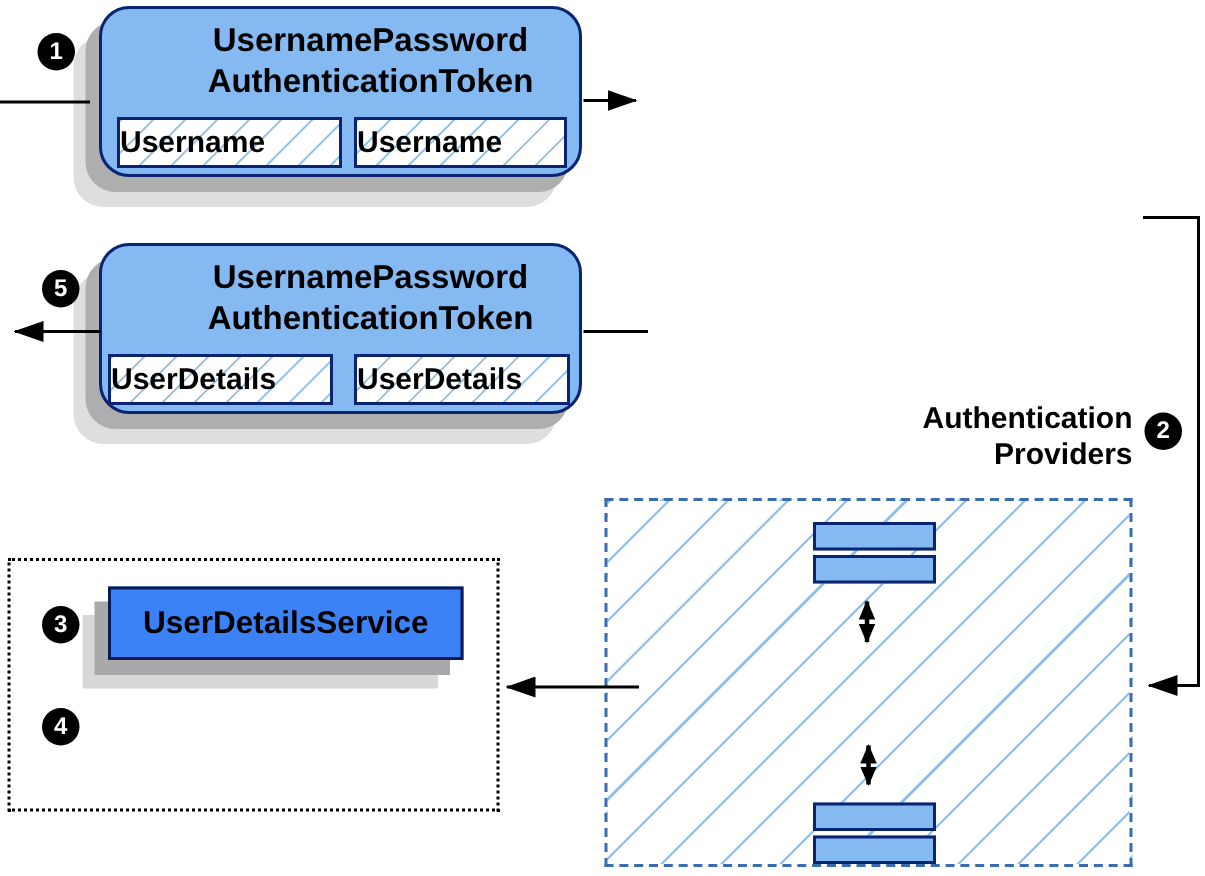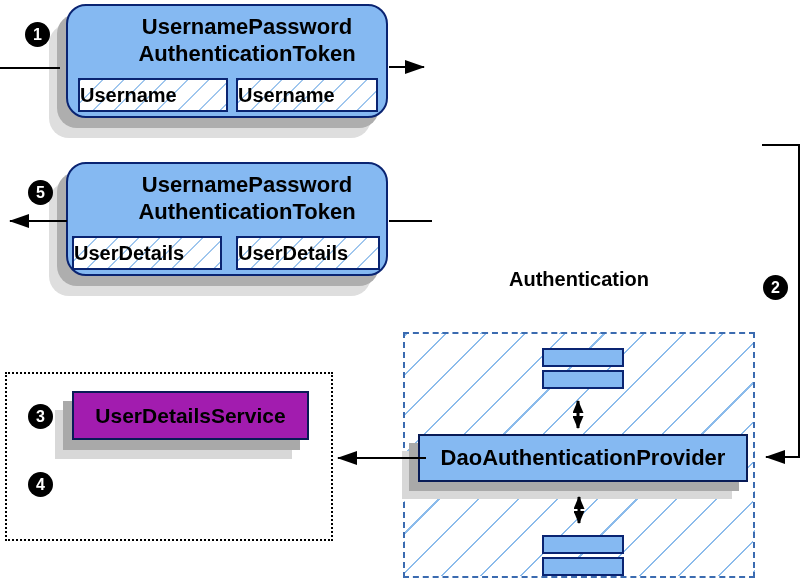--- a/index.html
+++ b/index.html
@@ -33,41 +33,41 @@
     border:2px solid #0a2472;box-sizing:content-box;font-size:20px;
   }
   
   #auth-manager{left:432px;top:68px;width:328px;height:150px;}
   #auth-manager .ttl{text-align:center;font-size:22px;padding-top:13px;}
   #provider-manager{
     position:absolute;left:39px;top:54px;width:248px;height:80px;line-height:80px;
     text-align:center;font-size:21px;border:1px solid #3b6bb0;box-sizing:content-box;
   }
   
-  #providers-label{position:absolute;left:403px;top:267px;width:352px;text-align:center;font-size:20px;line-height:24px;}
+  #providers-label{position:absolute;left:403px;top:267px;width:352px;text-align:right;font-size:20px;line-height:24px;}
   #providers-dashed{
     position:absolute;left:403px;top:332px;width:352px;height:246px;
     border:2px dashed #3b6bb0;box-sizing:border-box;
   }
   .bar{
     position:absolute;width:78px;height:15px;background:#85b9f2;
     border:2px solid #0a2472;box-sizing:content-box;
   }
   #dao-box{
     position:absolute;left:418px;top:434px;width:326px;height:44px;line-height:44px;
     text-align:center;font-size:22px;background:#85b9f2;border:2px solid #081b56;
     box-sizing:content-box;box-shadow:-9px 9px 0 #a9a9a9,-16px 17px 0 #d8d8d8;
   }
   
   #services-dotted{
     position:absolute;left:5px;top:372px;width:328px;height:169px;
     border:2.5px dotted #000;box-sizing:border-box;
   }
   .service{
-    position:absolute;left:72px;width:233px;text-align:center;background:#a21caf;
+    position:absolute;left:72px;width:233px;text-align:center;background:#3b82f6;
     border:2px solid #081b56;box-sizing:content-box;font-size:21px;
     box-shadow:-9px 10px 0 #a9a9a9,-17px 19px 0 #d8d8d8;
   }
   #uds-box{top:391px;height:45px;line-height:45px;}
   #pe-box{top:461px;height:43px;line-height:43px;}
   
   .step{
     position:absolute;width:25px;height:25px;border-radius:50%;background:#000;
     color:#fff;font-size:16px;line-height:25px;text-align:center;z-index:6;
   }
@@ -118,25 +118,25 @@
       <div>UsernamePassword</div>
       <div>AuthenticationToken</div>
     </div>
     <div class="field hatch-fine" style="left:4px;width:146px;">UserDetails</div>
     <div class="field hatch-fine" style="left:168px;width:140px;">UserDetails</div>
   </div>
 
 
   <div id="providers-label">
     <div>Authentication</div>
+    <div>Providers</div>
   </div>
 
   <div class="hatch-big" id="providers-dashed"></div>
   <div class="bar" style="left:542px;top:348px;"></div>
   <div class="bar" style="left:542px;top:370px;"></div>
-  <div id="dao-box">DaoAuthenticationProvider</div>
   <div class="bar" style="left:542px;top:535px;"></div>
   <div class="bar" style="left:542px;top:557px;"></div>
 
   <div id="services-dotted"></div>
   <div class="service" id="uds-box">UserDetailsService</div>
 
 </div>
 
 </body></html>

